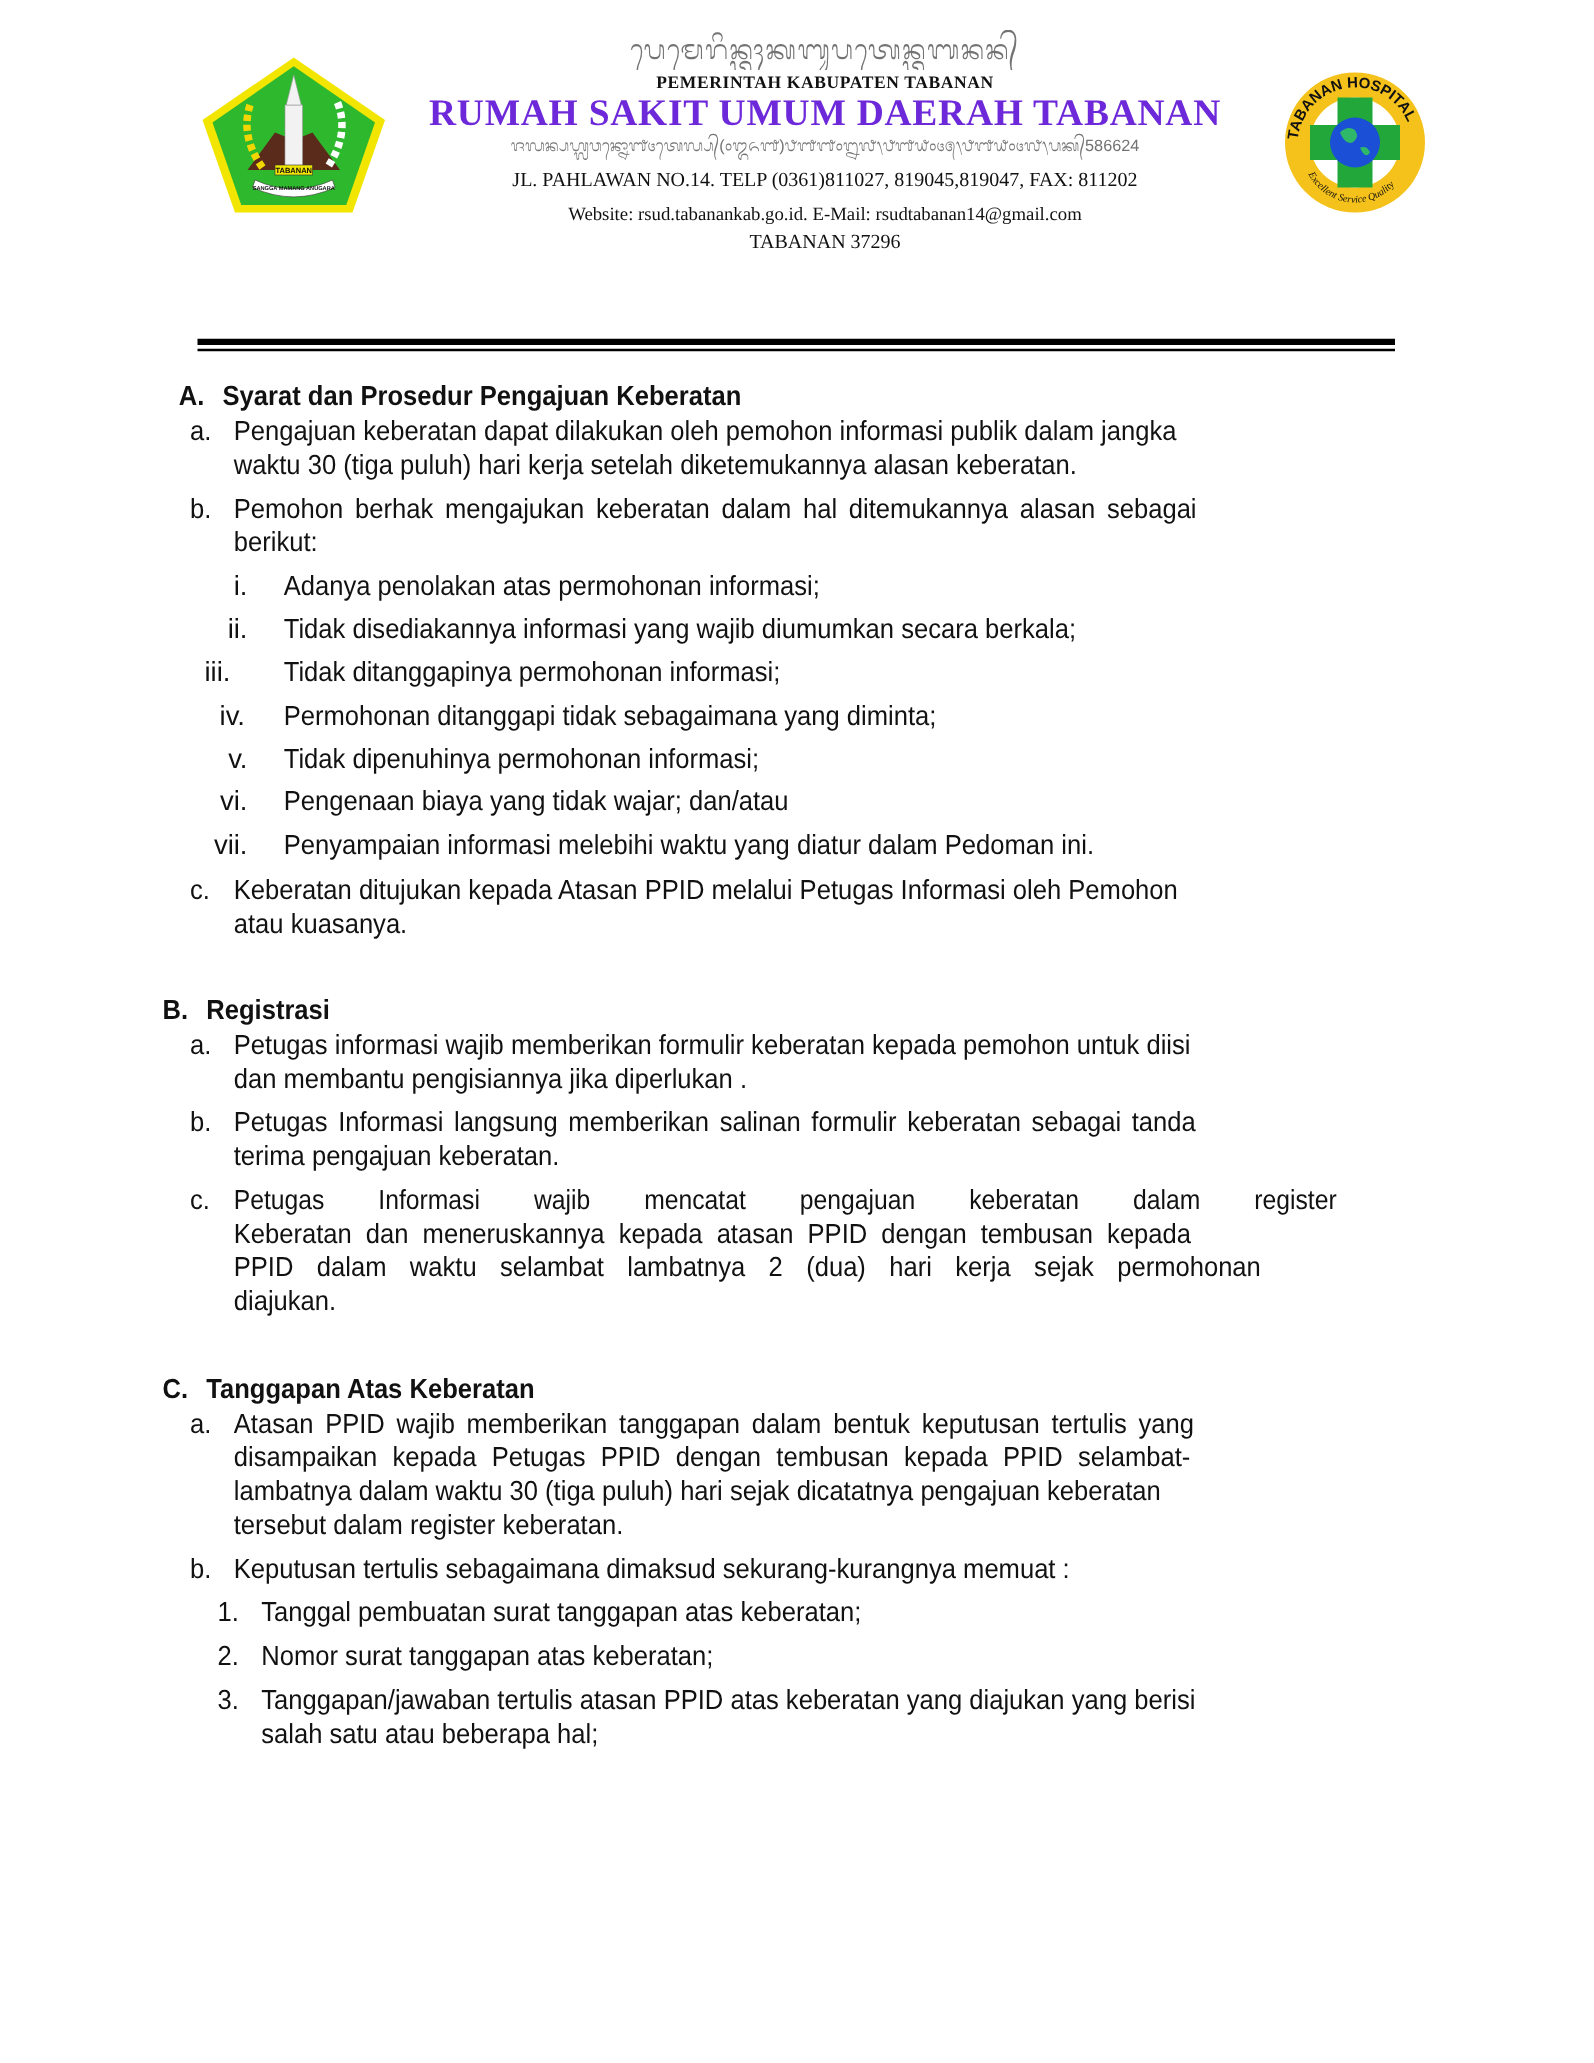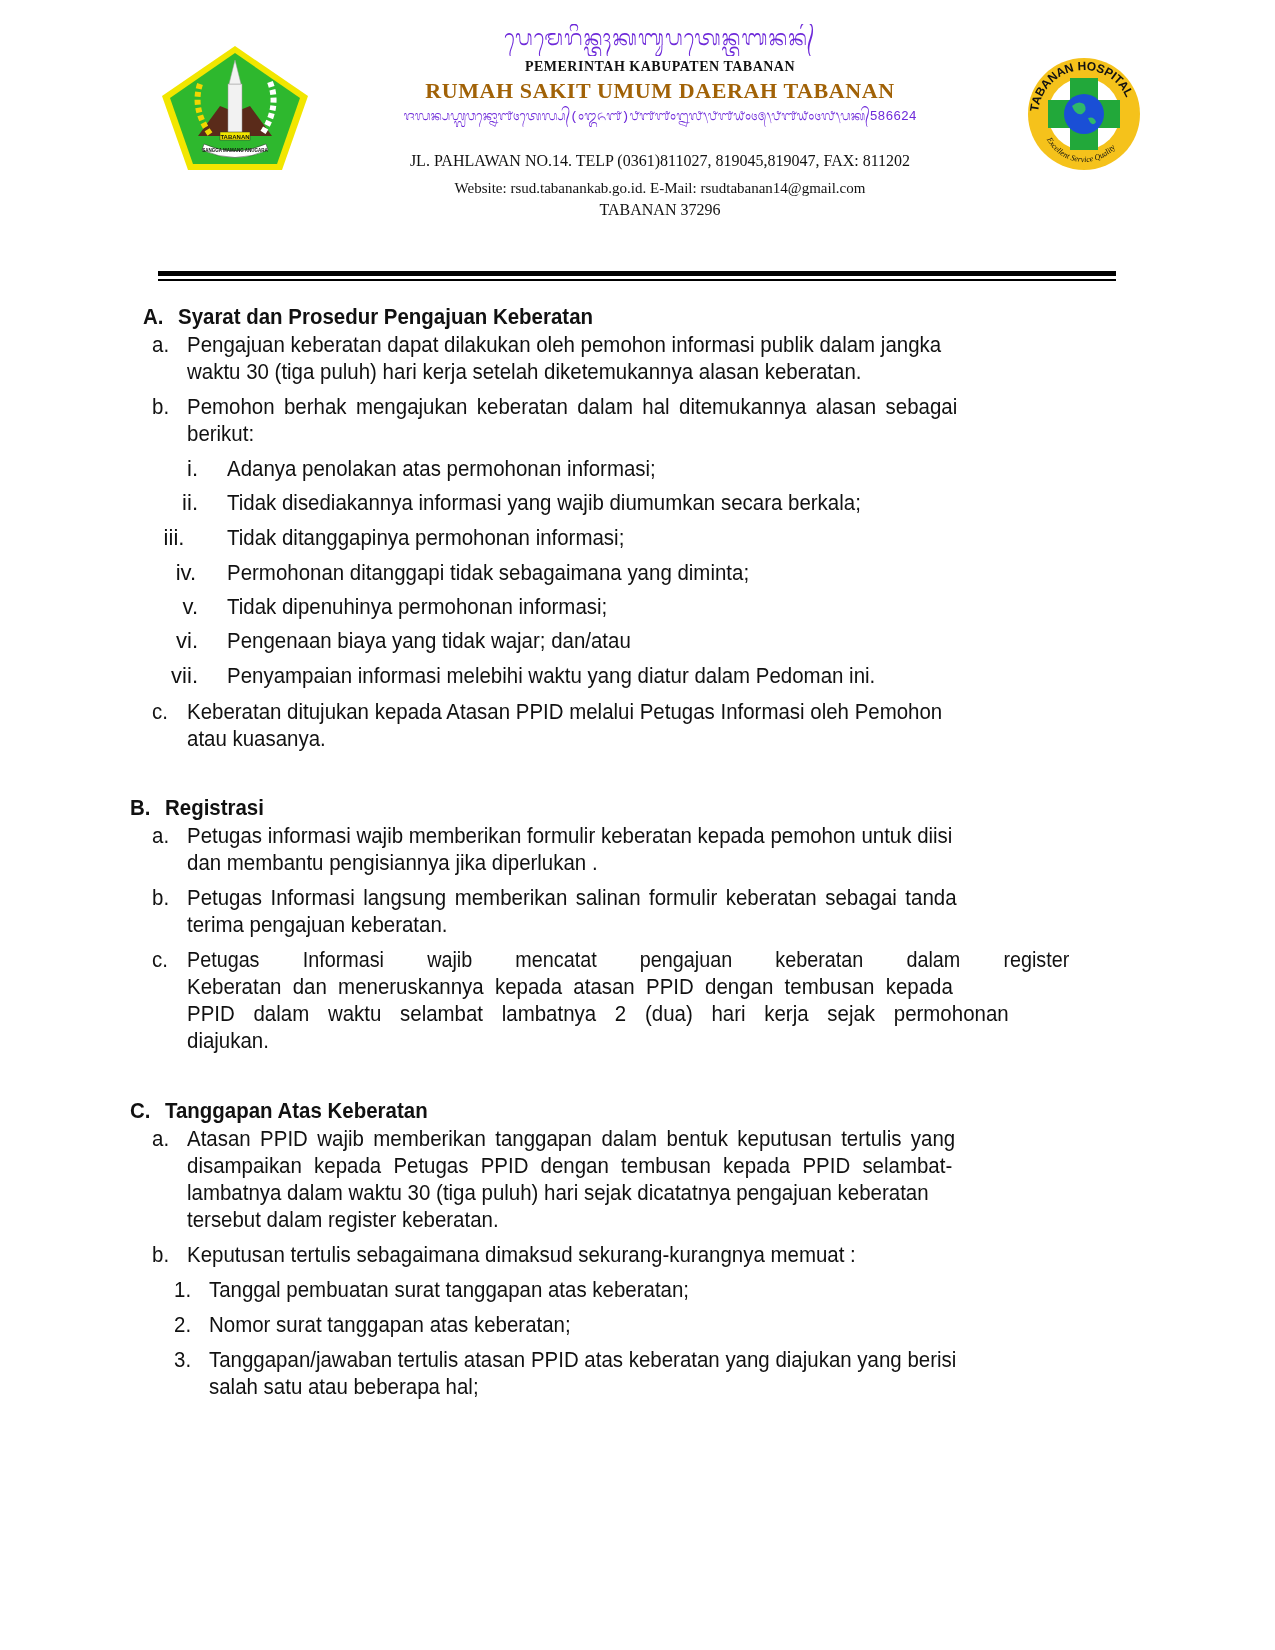--- a/index.html
+++ b/index.html
@@ -4,25 +4,25 @@
 <style>
   html, body { margin:0; padding:0; background:#ffffff; }
   body { width:1275px; height:1650px; position:relative; overflow:hidden; color:#111; }
   .page { position:absolute; left:0; top:0; width:1275px; height:1650px; }
 
   
   .kop { position:absolute; left:0; top:0; width:1275px; height:290px; }
   .logo-left { position:absolute; left:160px; top:44px; width:150px; height:128px; }
   .logo-right { position:absolute; left:1022px; top:54px; width:124px; height:118px; }
   .kop-center { position:absolute; left:300px; top:24px; width:720px; text-align:center; }
-  .aksara { font-family:Liberation Mono, monospace; font-size:22px; color:#6d28d9; letter-spacing:1px; height:32px; line-height:32px; white-space:nowrap; overflow:hidden; }
+  .aksara { font-family:Liberation Sans, sans-serif; font-size:22px; color:#737373; letter-spacing:1px; height:32px; line-height:32px; white-space:nowrap; overflow:hidden; }
   .aksara-small { font-size:13px; height:26px; line-height:26px; letter-spacing:0; }
   .kop-line1 { font-family:"Liberation Serif", serif; font-weight:bold; font-size:14px; letter-spacing:0.5px; line-height:22px; color:#111; }
-  .kop-line2 { font-family:"Liberation Serif", serif; font-weight:bold; font-size:22px; letter-spacing:0.6px; line-height:26px; color:#a16207;text-align:center; }
-  .kop-addr { font-family:"Liberation Serif", serif; font-size:16px; line-height:22px; margin-top:20px; color:#111; }
+  .kop-line2 { font-family:"Liberation Serif", serif; font-weight:bold; font-size:30px; letter-spacing:0.6px; line-height:26px; color:#6d28d9;text-align:center; }
+  .kop-addr { font-family:"Liberation Serif", serif; font-size:16px; line-height:22px; margin-top:4px; color:#111; }
   .kop-web { font-family:"Liberation Serif", serif; font-size:15px; line-height:20px; margin-top:6px; color:#111; }
   .kop-city { font-family:"Liberation Serif", serif; font-size:16px; line-height:20px; margin-top:2px; color:#111; }
   .rule-thick { position:absolute; left:158px; top:271px; width:958px; height:5px; background:#000; }
   .rule-thin { position:absolute; left:158px; top:279px; width:958px; height:2px; background:#000; }
 
   
   .doc { position:absolute; left:0; top:0; width:1275px; font-family:"Liberation Sans", sans-serif; font-size:22px; }
   .ln { position:absolute; white-space:nowrap; line-height:26px; transform-origin:left top; }
   .h { font-weight:bold; }
   .just { display:flex; justify-content:space-between; white-space:nowrap; }

